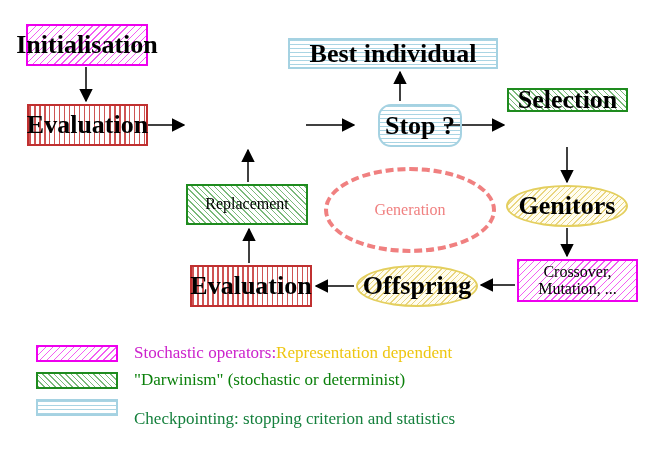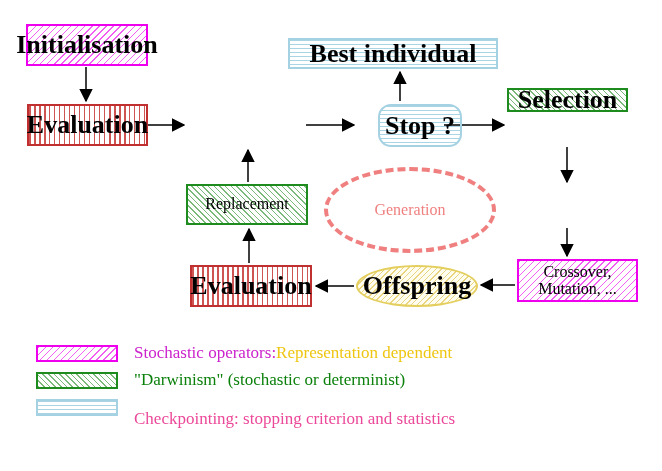--- a/index.html
+++ b/index.html
@@ -49,21 +49,21 @@
 
   
   .legend { position:absolute; left:24px; top:344px; }
   .legend-row { display:flex; align-items:center; height:18px; margin-bottom:9px;padding-left:12px; }
   .swatch { width:82px; height:17px; box-sizing:border-box; flex:0 0 auto; }
   .legend-text { margin-left:16px; font-size:17px; white-space:nowrap; }
   .t-magenta { color:#cc22cc; }
   .t-gold { color:#eec611; margin-left:0; }
   .t-green { color:#0b800b; }
   .t-red { color:#cc1111; }
-  .t-cyan { color:#ec4899;margin-top:24px; }
+  .t-cyan { color:#15803d;margin-top:24px; }
 </style>
 </head>
 <body>
 
 <div class="canvas">
 
   <svg class="arrows" width="662" height="471">
     <defs>
       <marker id="ah" viewBox="0 0 10 10" refX="9" refY="5" markerWidth="9" markerHeight="9" orient="auto">
         <path d="M0,0 L10,5 L0,10 Z" fill="#000"></path>
@@ -96,20 +96,23 @@
   </div>
 
   <div class="node checkpoint rounded" style="left:358px; top:104px; width:84px; height:43px;">
     <span class="lbl">Stop ?</span>
   </div>
 
   <div class="node darwinism" style="left:507px; top:88px; width:121px; height:24px;">
     <span class="lbl">Selection</span>
   </div>
 
+  <div class="node population" style="left:506px; top:185px; width:122px; height:42px;">
+    <span class="lbl">Genitors</span>
+  </div>
 
   <div class="node population" style="left:356px; top:265px; width:122px; height:42px;">
     <span class="lbl">Offspring</span>
   </div>
 
   <div class="node stochastic" style="left:517px; top:259px; width:121px; height:43px;">
     <div class="lbl-sm">Crossover,</div>
     <div class="lbl-sm">Mutation, ...</div>
   </div>
 

